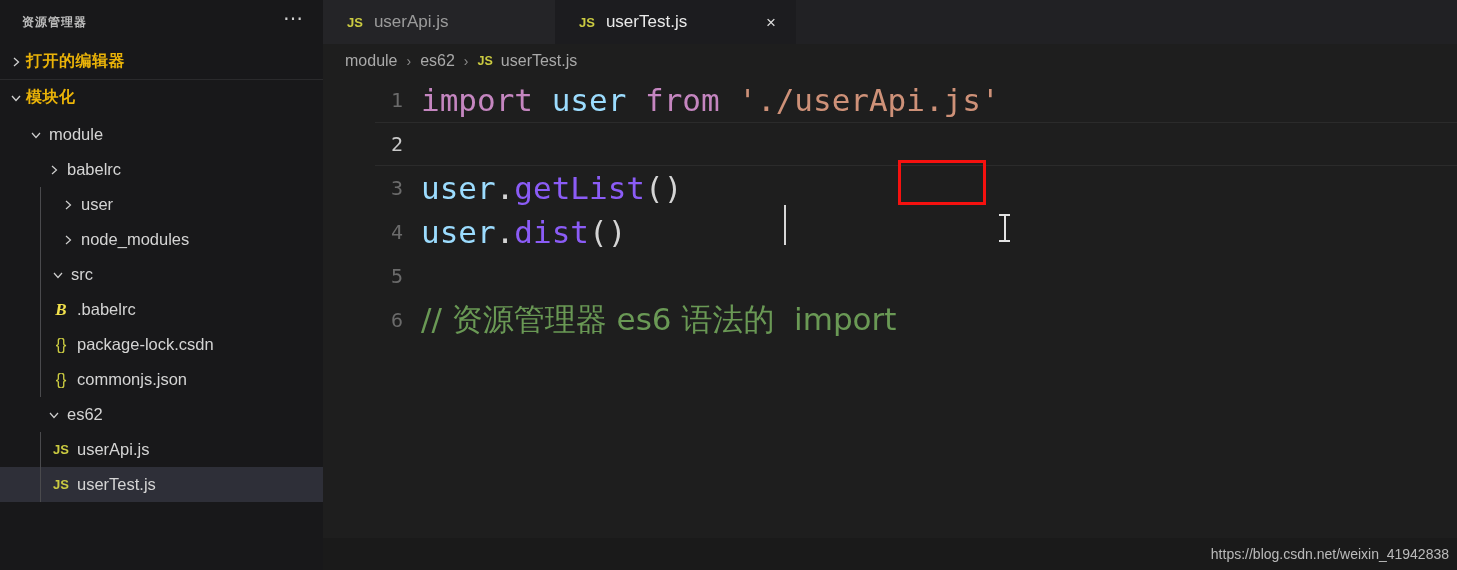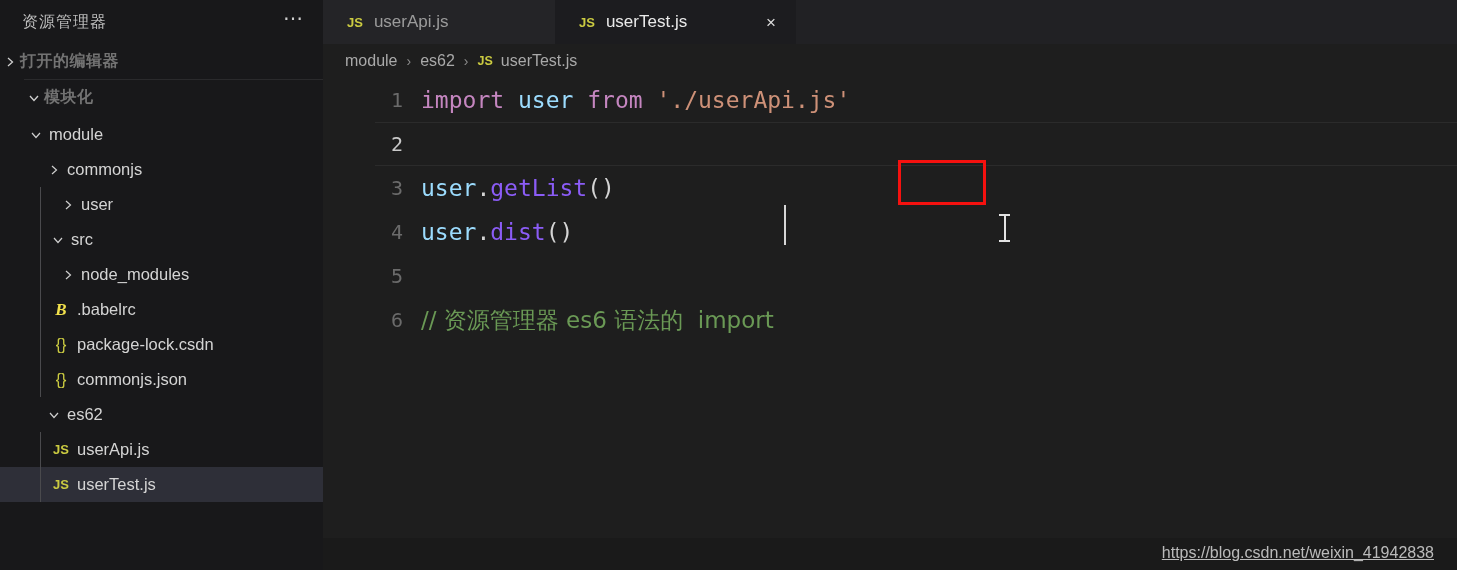--- a/index.html
+++ b/index.html
@@ -34,45 +34,46 @@
   .sidebar-header {
     height: 44px;
     display: flex;
     align-items: center;
     justify-content: space-between;
     padding: 0 18px 0 22px;
     box-sizing: border-box;
   }
   .sidebar-title {
     color: #bdbdbd;
-    font-size: 16px;
+    font-size: 12px;
     letter-spacing: 1px;
+    font-weight: bold;
   }
   .more-icon {
     color: #cfcfcf;
     font-size: 20px;
     line-height: 10px;
     letter-spacing: 2px;
     padding-bottom: 8px;
     cursor: pointer;
   }
 
   .section-header {
     height: 35px;
     display: flex;
     align-items: center;
-    color: #737373;
+    padding-left: 6px;
+    color: #eab308;
     font-size: 16px;
     font-weight: bold;
     cursor: pointer;
     letter-spacing: .5px;
   }
   .section-header.bordered {
     border-top: 1px solid #2a2a2c;
-    margin-left: 24px;
   }
   .chev {
     width: 20px;
     display: inline-flex;
     justify-content: center;
     align-items: center;
     color: #d0d0d0;
     font-size: 13px;
     flex: 0 0 20px;
   }
@@ -221,21 +222,21 @@
     width: 92px;
     flex: 0 0 92px;
     text-align: right;
     padding-right: 12px;
     box-sizing: border-box;
     color: #6b6b6b;
     font-size: 20px;
   }
   .code-line.current .lnum { color: #c9c9c9; }
   .code {
-    font-size: 23px;
+    font-size: 31px;
     letter-spacing: 0px;
     white-space: pre;
     position: relative;
     padding-left: 6px;
   }
   .tok-kw   { color: #c586c0; }
   .tok-var  { color: #9cdcfe; }
   .tok-str  { color: #ce9178; }
   .tok-fn   { color: #8b5cf6; }
   .tok-punc { color: #d4d4d4; }
@@ -272,27 +273,26 @@
     top: 82px;
     width: 88px;
     height: 45px;
     border: 3px solid #f5110f;
     box-sizing: border-box;
     pointer-events: none;
   }
 
   .watermark {
     position: absolute;
-    right: 23px;
+    right: 8px;
     bottom: 8px;
     color: #c8c8c8;
-    font-size: 16px;
+    font-size: 14px;
     font-family: "Liberation Sans", sans-serif;
     opacity: .92;
-    text-decoration: underline;
   }
   .bottom-strip {
     position: absolute;
     left: 0; right: 0; bottom: 0;
     height: 32px;
     background: #1a1a1a;
   }
   .sidebar-bottom {
     position: absolute;
     left: 0; right: 0; bottom: 0;
@@ -342,59 +342,59 @@
         <span class="label">module</span>
       </div>
 
       <div class="row">
         <span class="indent" style="width:44px"></span>
         <span class="chev">
           <svg width="12" height="12" viewBox="0 0 12 12">
               <path d="M4 2 L8.5 6 L4 10" fill="none" stroke="#cfcfcf" stroke-width="1.2"></path>
             </svg>
         </span>
-        <span class="label">commonjs</span>
+        <span class="label">babelrc</span>
       </div>
 
 
       <div class="row">
         <span class="indent" style="width:40px"></span>
         <span class="indent guide" style="width:18px"></span>
         <span class="chev">
           <svg width="12" height="12" viewBox="0 0 12 12">
               <path d="M4 2 L8.5 6 L4 10" fill="none" stroke="#cfcfcf" stroke-width="1.2"></path>
             </svg>
         </span>
         <span class="label">user</span>
       </div>
 
       <div class="row">
         <span class="indent" style="width:40px"></span>
+        <span class="indent guide" style="width:18px"></span>
+        <span class="chev">
+          <svg width="12" height="12" viewBox="0 0 12 12">
+              <path d="M4 2 L8.5 6 L4 10" fill="none" stroke="#cfcfcf" stroke-width="1.2"></path>
+            </svg>
+        </span>
+        <span class="label">node_modules</span>
+      </div>
+
+      <div class="row">
+        <span class="indent" style="width:40px"></span>
         <span class="indent guide" style="width:8px"></span>
         <span class="chev">
           <svg width="12" height="12" viewBox="0 0 12 12">
               <path d="M2 4 L6 8.5 L10 4" fill="none" stroke="#cfcfcf" stroke-width="1.2"></path>
             </svg>
         </span>
         <span class="label">src</span>
       </div>
 
       <div class="row">
         <span class="indent" style="width:40px"></span>
-        <span class="indent guide" style="width:18px"></span>
-        <span class="chev">
-          <svg width="12" height="12" viewBox="0 0 12 12">
-              <path d="M4 2 L8.5 6 L4 10" fill="none" stroke="#cfcfcf" stroke-width="1.2"></path>
-            </svg>
-        </span>
-        <span class="label">node_modules</span>
-      </div>
-
-      <div class="row">
-        <span class="indent" style="width:40px"></span>
         <span class="indent guide" style="width:8px"></span>
         <span class="ficon babel">B</span>
         <span class="label">.babelrc</span>
       </div>
 
       <div class="row">
         <span class="indent" style="width:40px"></span>
         <span class="indent guide" style="width:8px"></span>
         <span class="ficon json">{}</span>
         <span class="label">package-lock.csdn</span>

